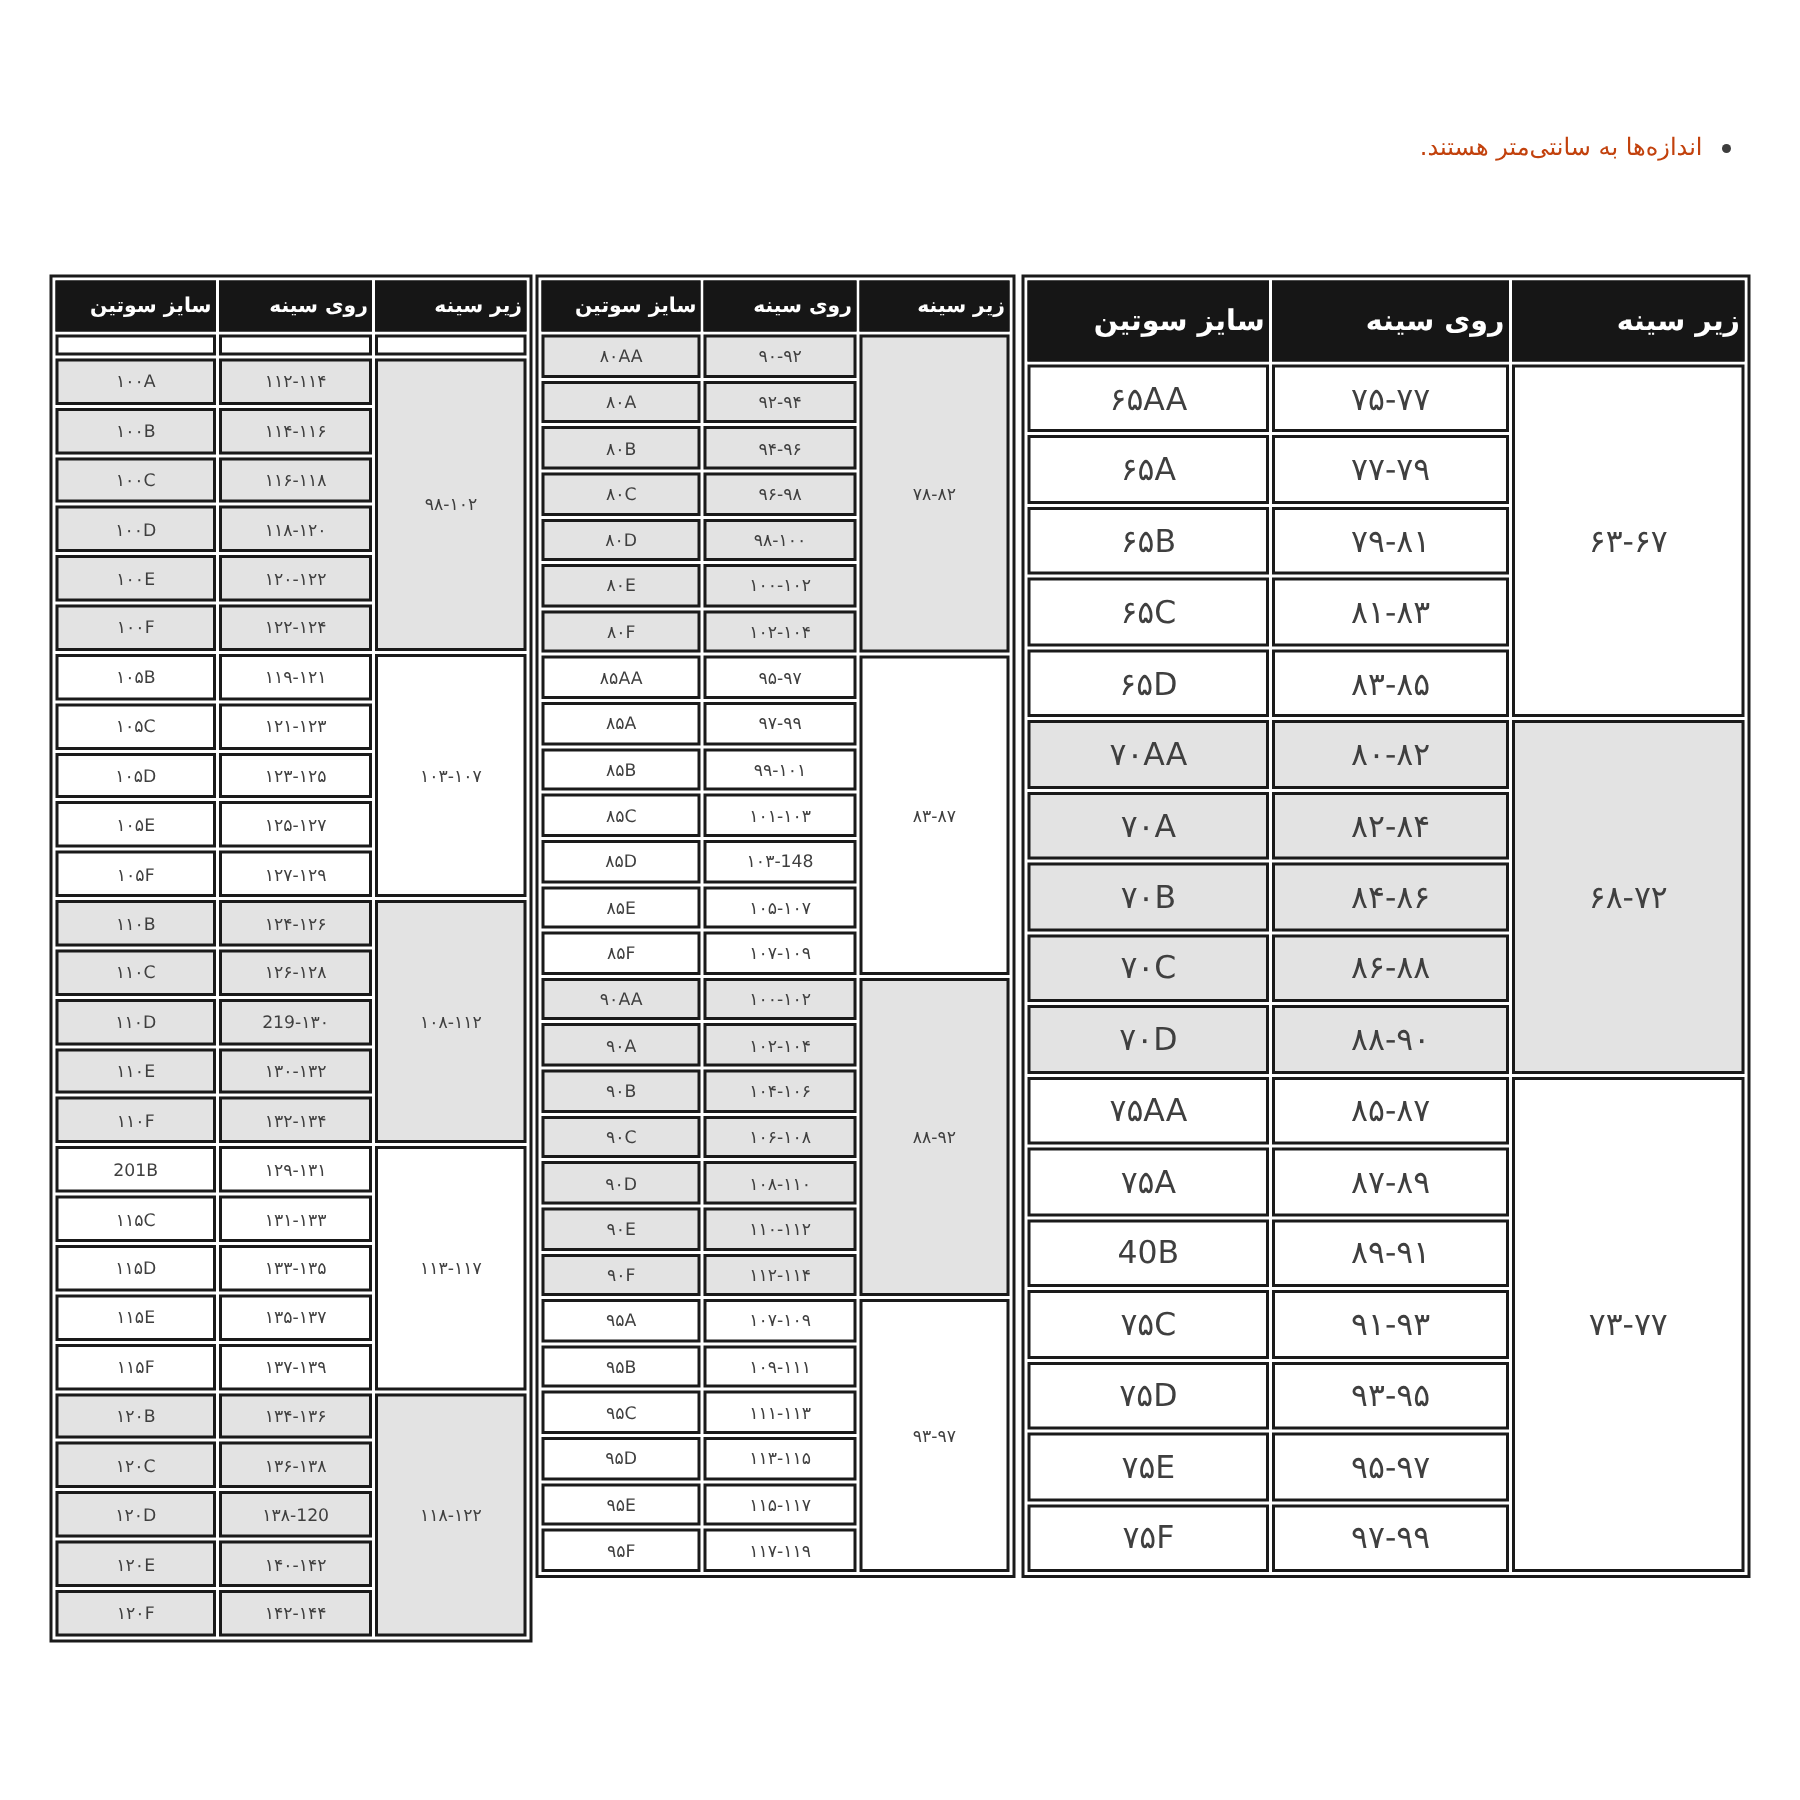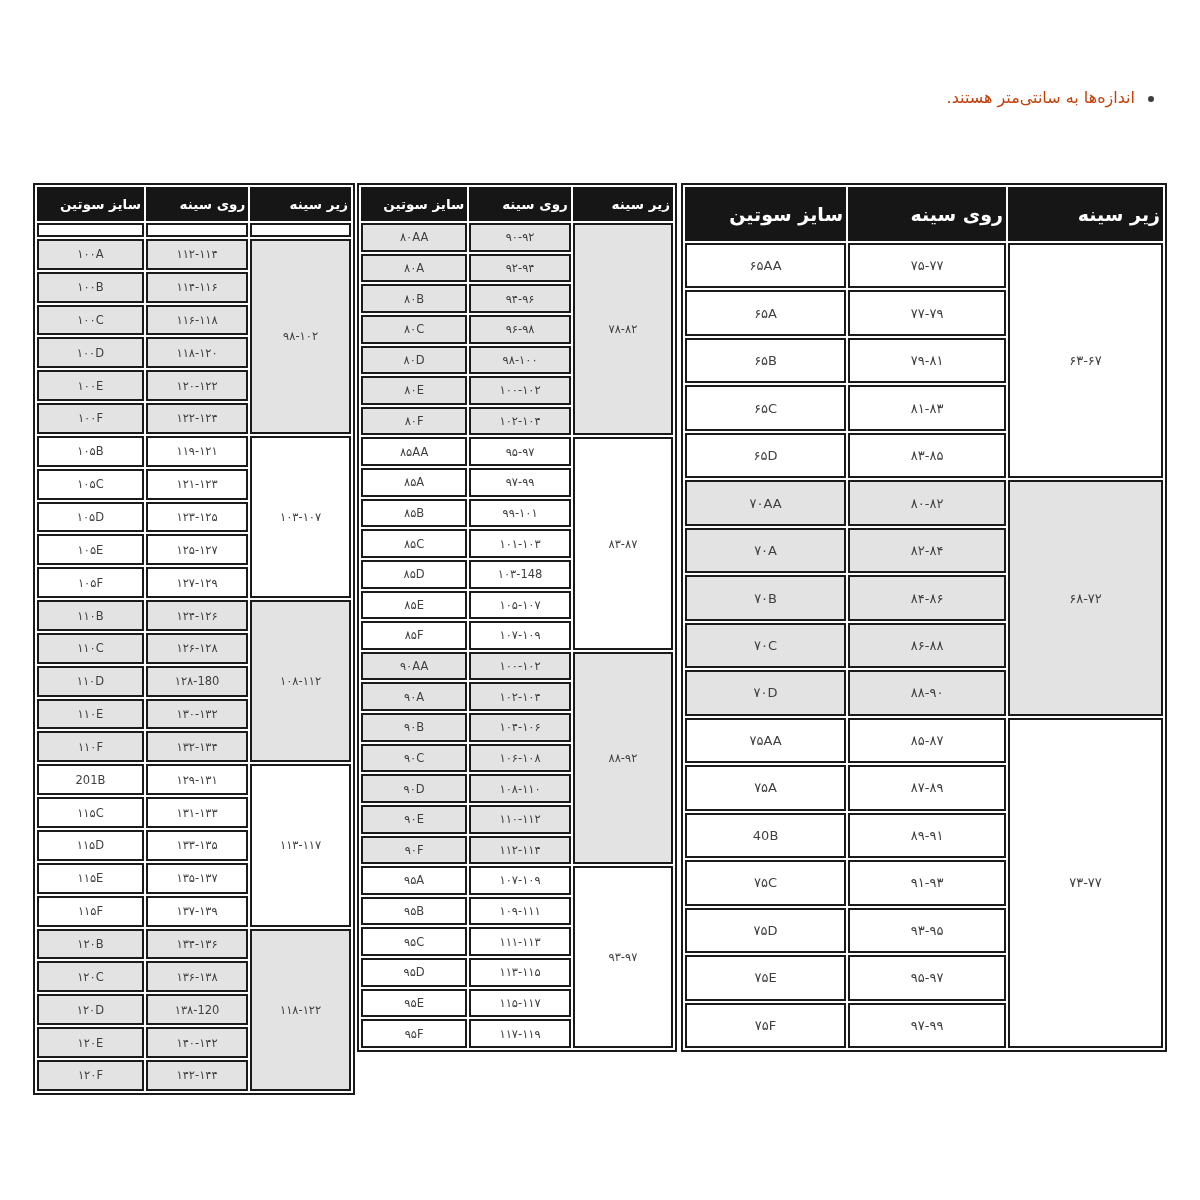--- a/index.html
+++ b/index.html
@@ -18,21 +18,21 @@
          background:#ffffff; border:2px solid #1a1a1a; table-layout:fixed; }
   .tbl th { background:#161616; color:#ffffff; font-weight:bold; border:2px solid #161616;
             text-align:right; vertical-align:middle; direction:rtl; padding:1px; }
   .tbl td { border:2px solid #1a1a1a; background:#ffffff; color:#3f3f3f;
             text-align:center; vertical-align:middle; direction:ltr; padding:0; }
   .tbl tr.shaded td { background:#e3e3e3; }
 
   .tbl-right  { left:681px; top:183px; width:486px; height:869px; }
   .tbl-right th { height:48px; font-size:19px; }
   .tbl-right tbody tr { height:44px; }
-  .tbl-right td { font-size:13px; }
+  .tbl-right td { font-size:21px; }
 
   .tbl-middle { left:357px; top:183px; width:320px; height:869px; }
   .tbl-left   { left:33px;  top:183px; width:322px; height:912px; }
   .tbl-middle th, .tbl-left th { height:28px; font-size:13.5px; }
   .tbl-middle tbody tr { height:28px; }
   .tbl-left tbody tr { height:29px; }
   .tbl-middle td, .tbl-left td { font-size:11.5px; }
   .tbl-left tr.blank-row { height:13px; }
   .tbl-left tr.blank-row td { background:#ffffff; }
 </style>
@@ -331,21 +331,21 @@
           <td>۱۱۰B</td>
           <td>۱۲۴-۱۲۶</td>
           <td rowspan="5">۱۰۸-۱۱۲</td>
         </tr>
         <tr class="shaded">
           <td>۱۱۰C</td>
           <td>۱۲۶-۱۲۸</td>
         </tr>
         <tr class="shaded">
           <td>۱۱۰D</td>
-          <td>۱۲۸-180</td>
+          <td>219-۱۳۰</td>
         </tr>
         <tr class="shaded">
           <td>۱۱۰E</td>
           <td>۱۳۰-۱۳۲</td>
         </tr>
         <tr class="shaded">
           <td>۱۱۰F</td>
           <td>۱۳۲-۱۳۴</td>
         </tr>
         <tr>

